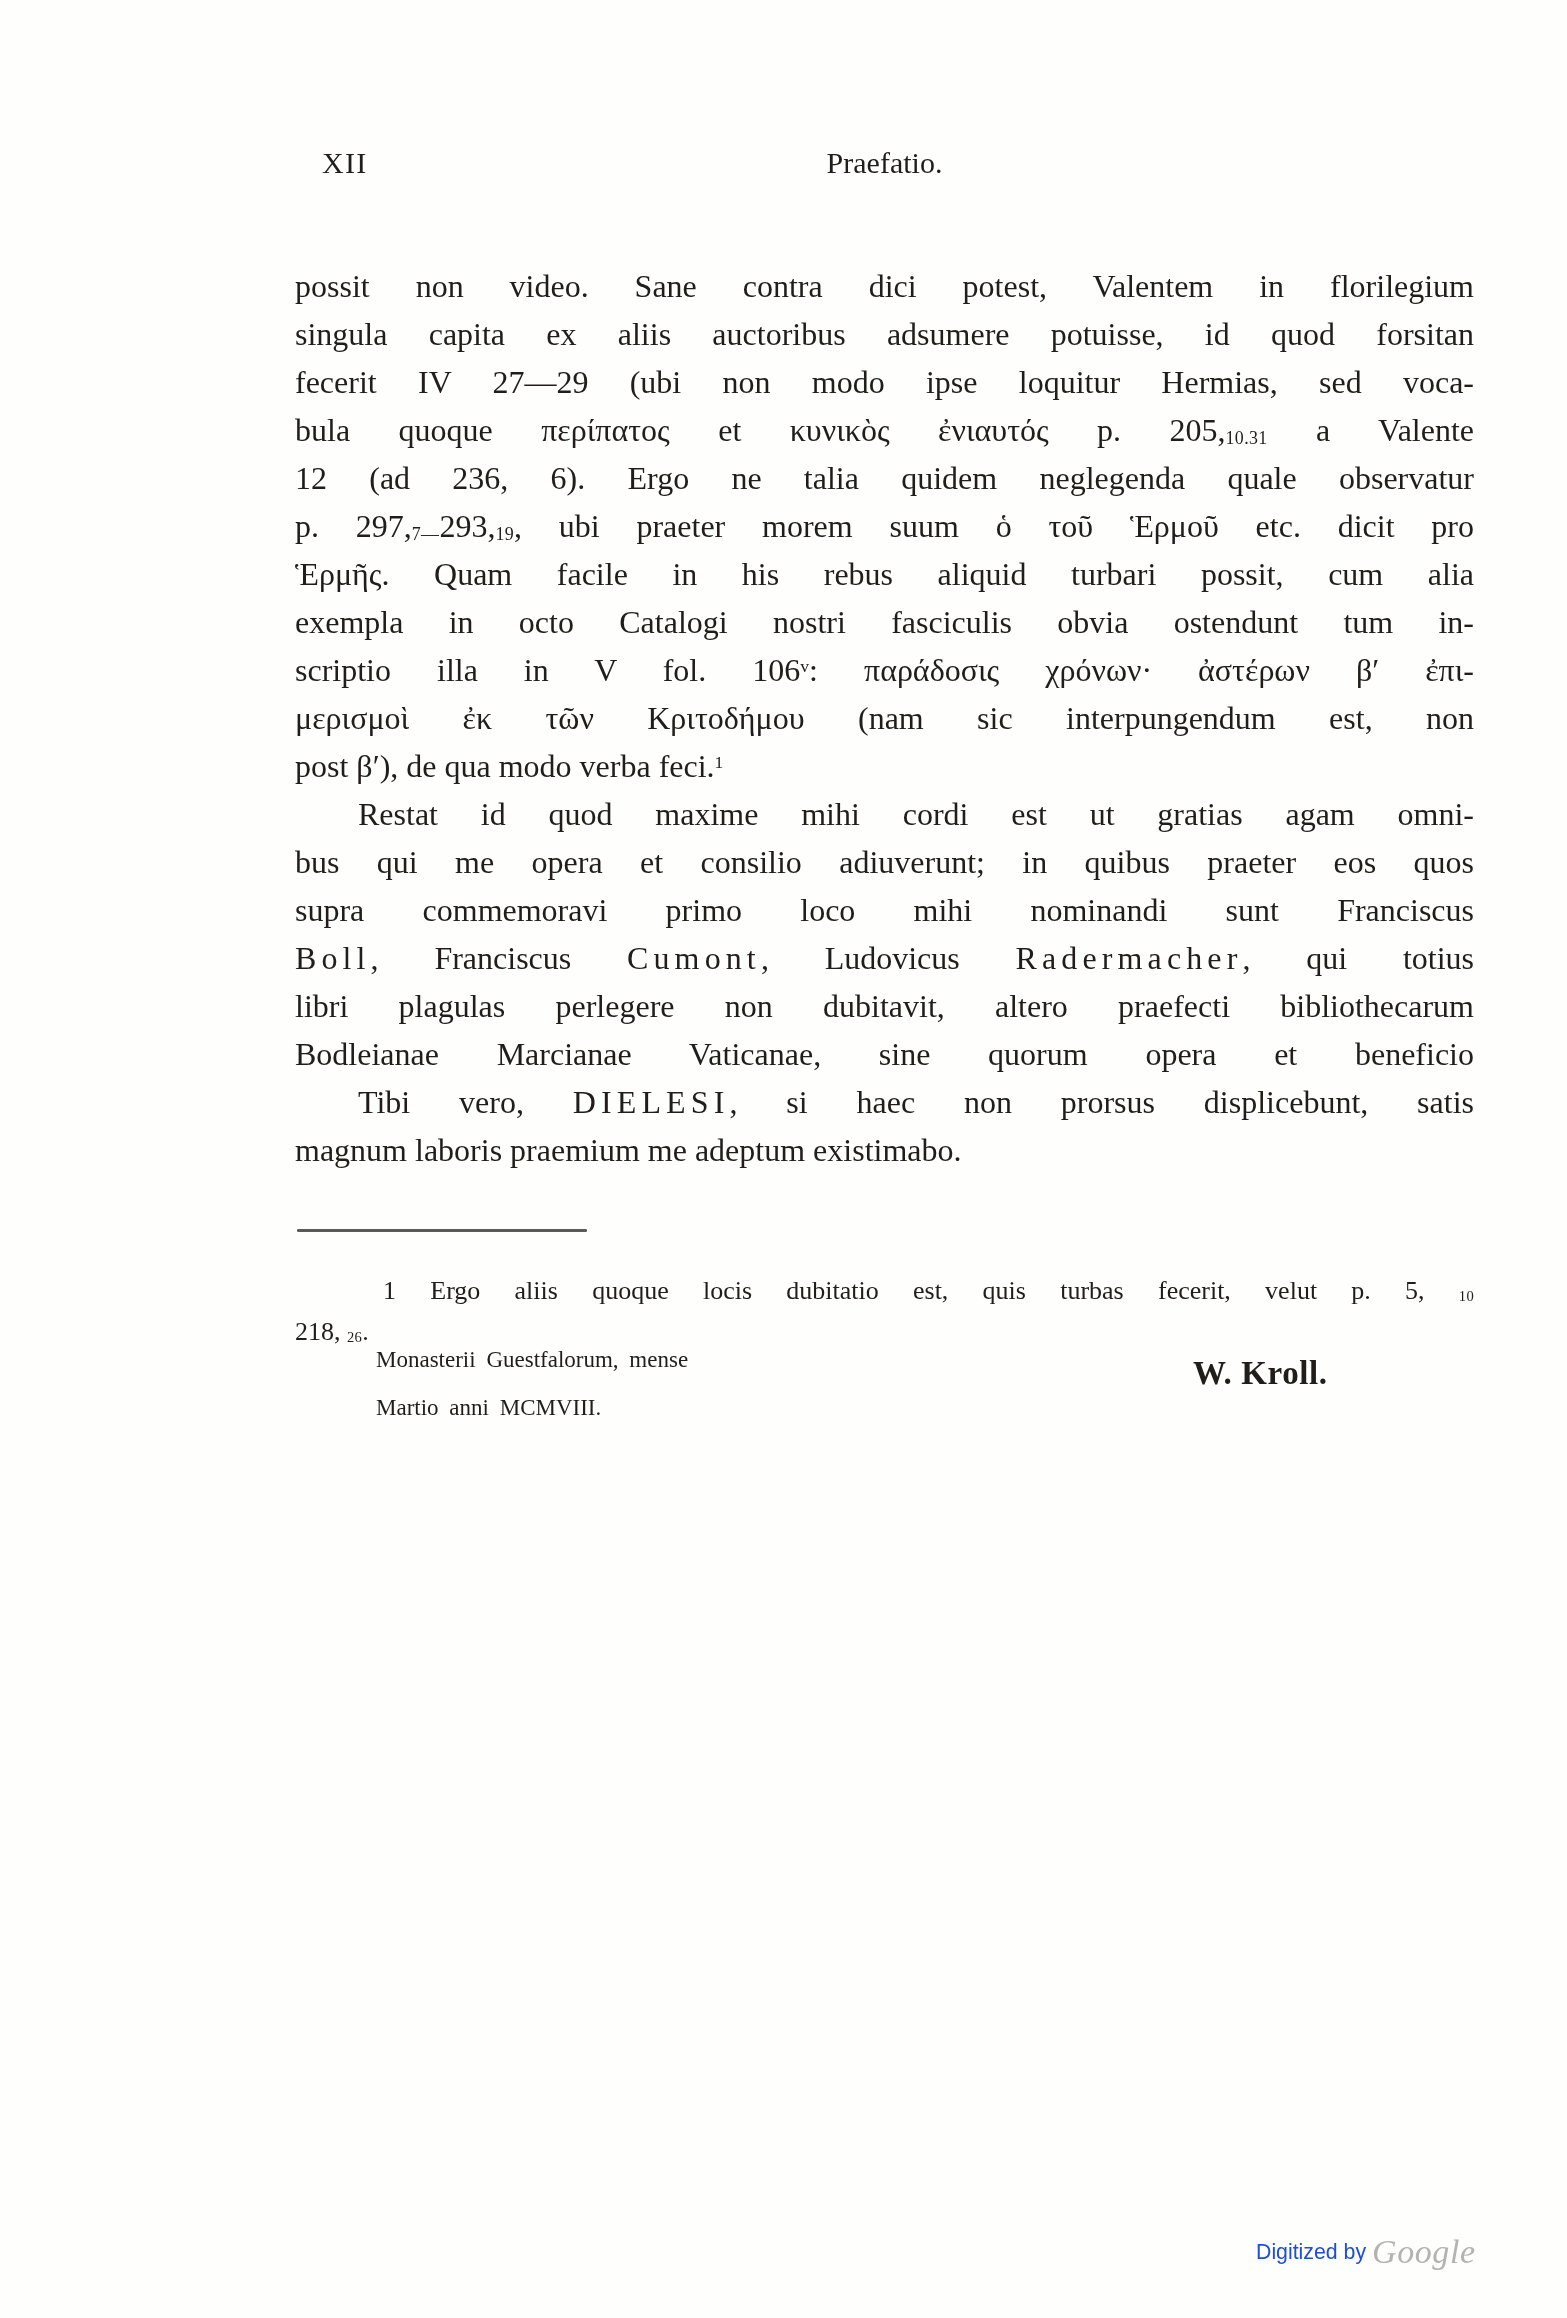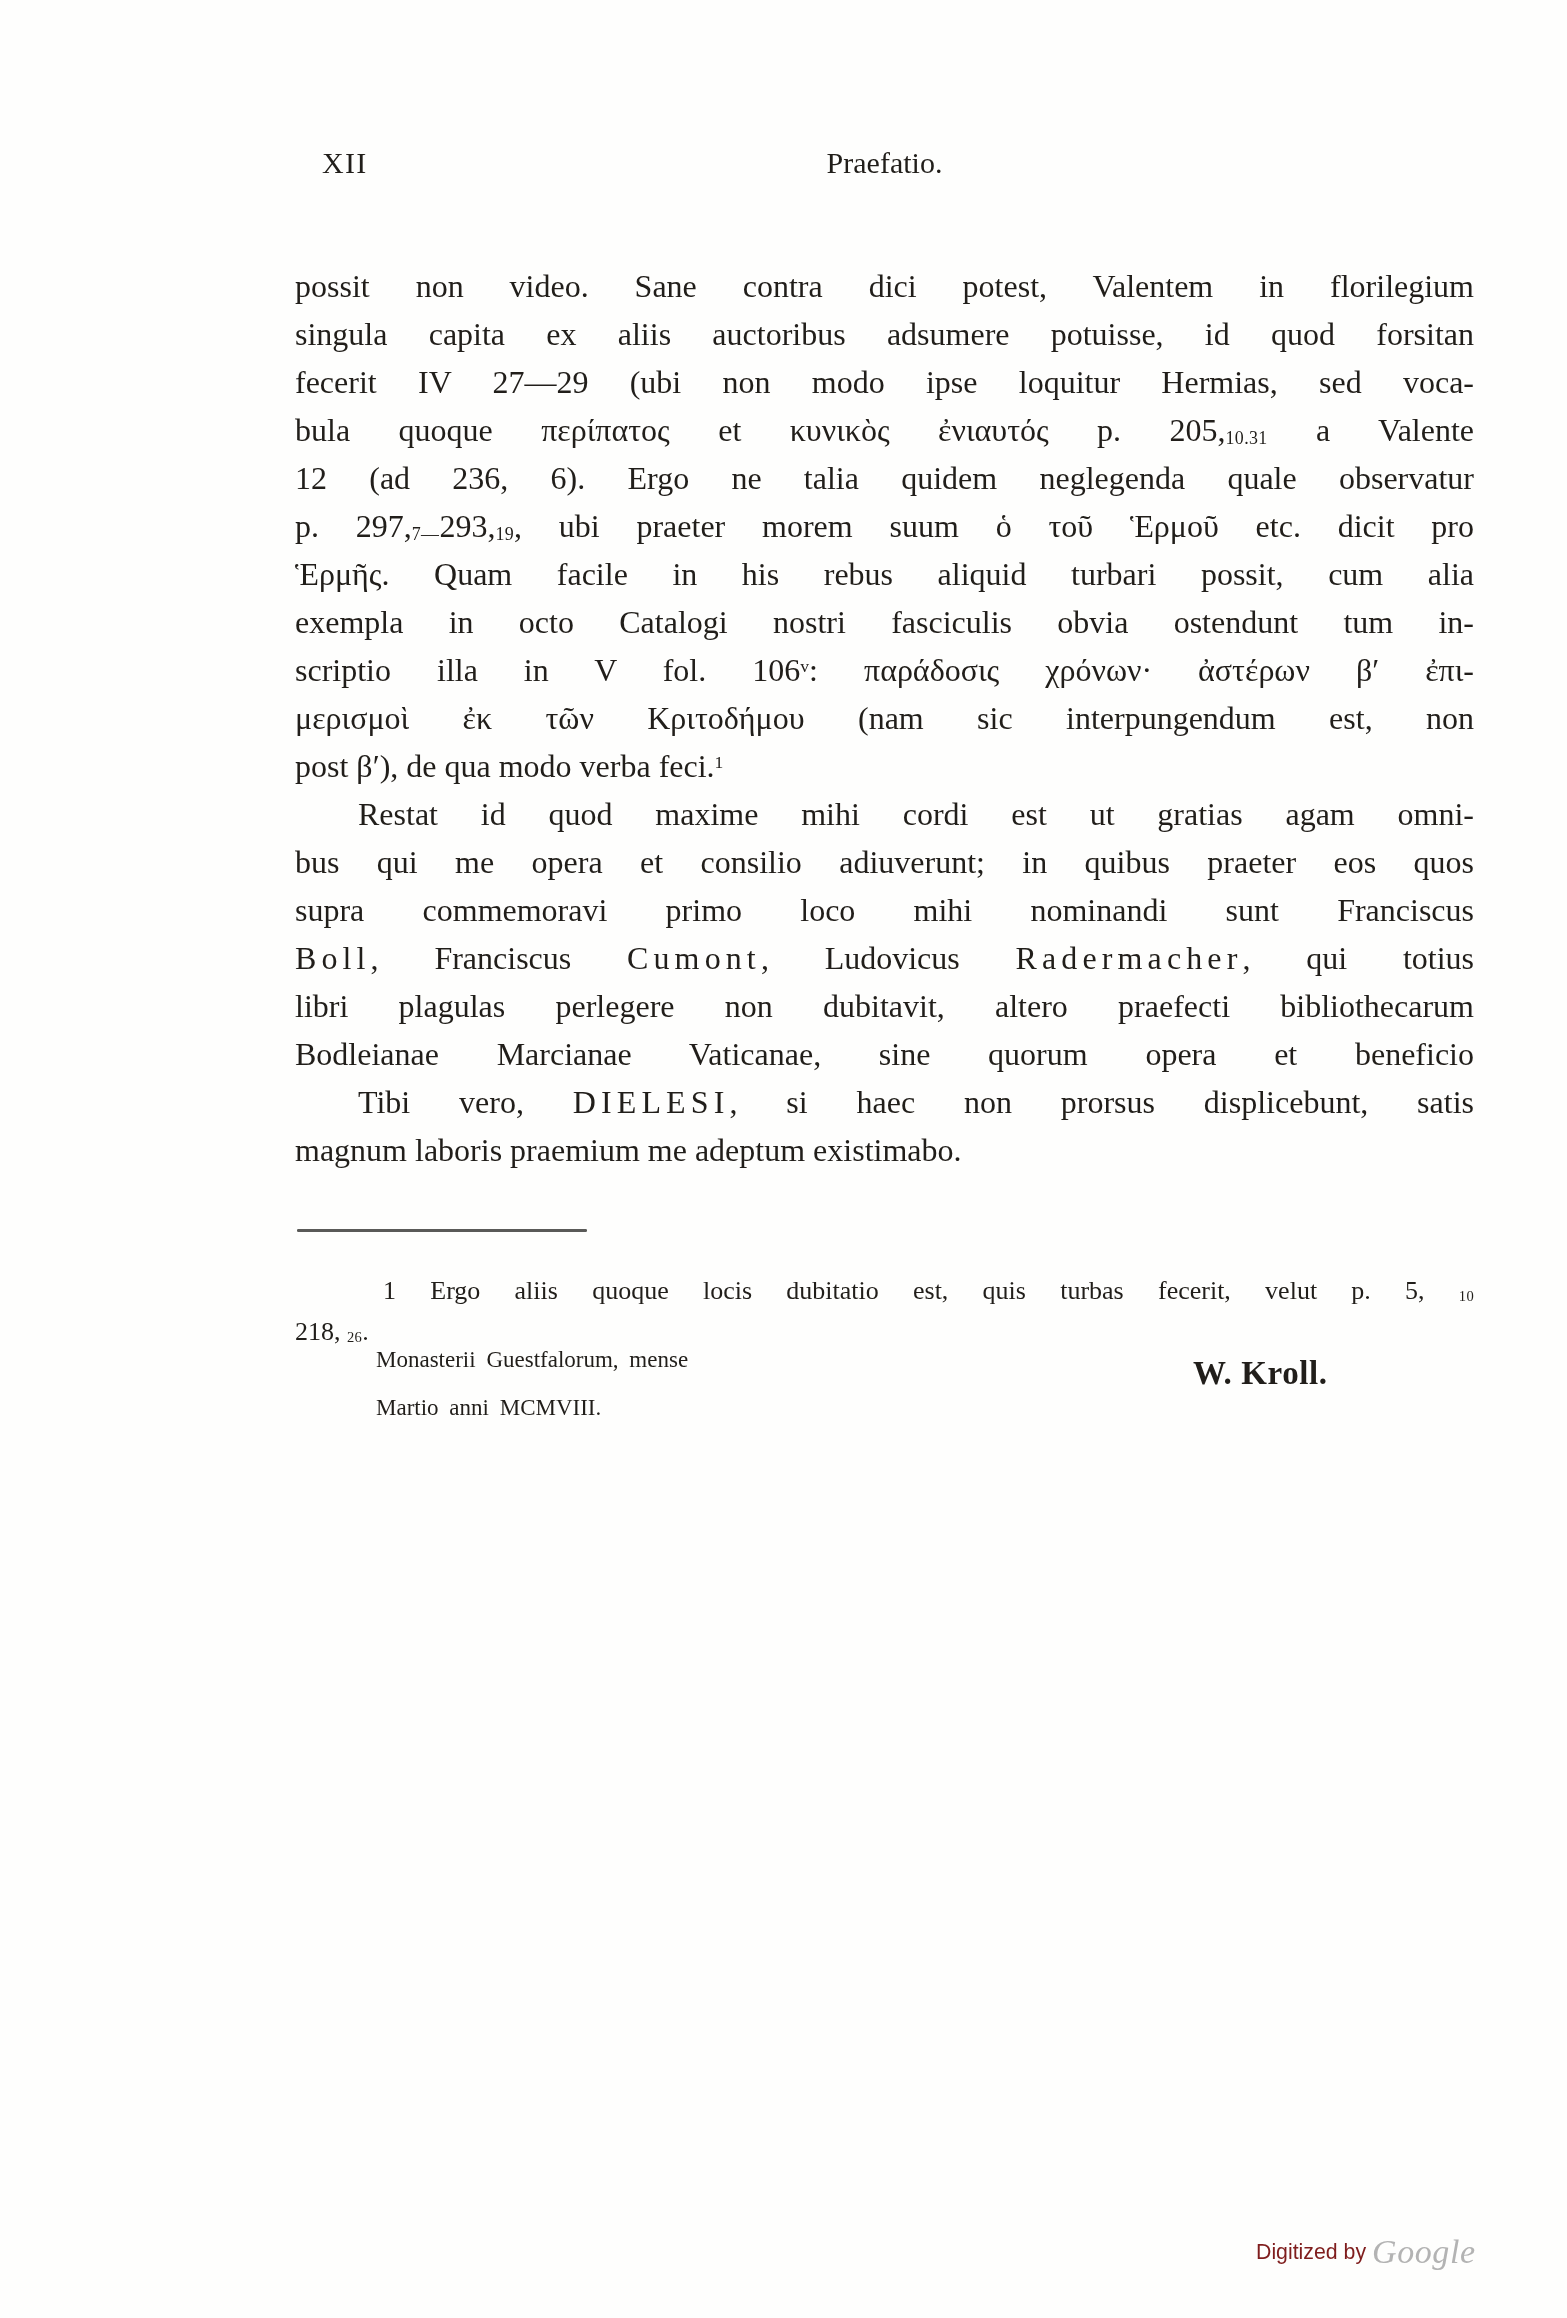--- a/index.html
+++ b/index.html
@@ -40,21 +40,21 @@
     font-size:23px;line-height:48px;text-align:left;word-spacing:5px;
   }
   .signature{
     position:absolute;left:1193px;top:1355px;width:263px;
     font-size:33px;font-weight:bold;letter-spacing:0.6px;
   }
   
   .watermark{position:absolute;left:1256px;top:2233px;width:288px;white-space:nowrap;}
   .wm-prefix{
     font-family:"Liberation Sans","DejaVu Sans",sans-serif;
-    font-size:21.3px;color:#7f1d1d;vertical-align:baseline;
+    font-size:21.3px;color:#1d4ed8;vertical-align:baseline;
   }
   .wm-brand{
     font-family:"Liberation Serif","DejaVu Serif",serif;
     font-size:34px;color:#b3b3b3;letter-spacing:0.6px;vertical-align:-3.8px;font-style:italic;
   }
 </style>
 </head>
 <body>
 
 <div class="page">

